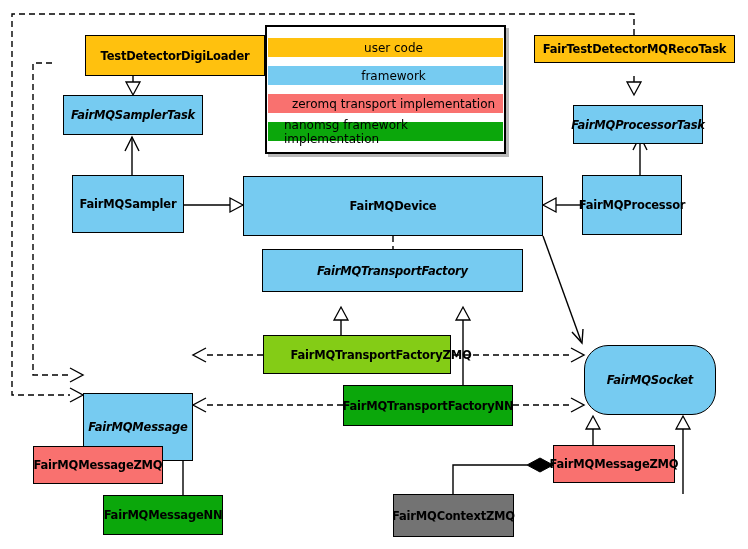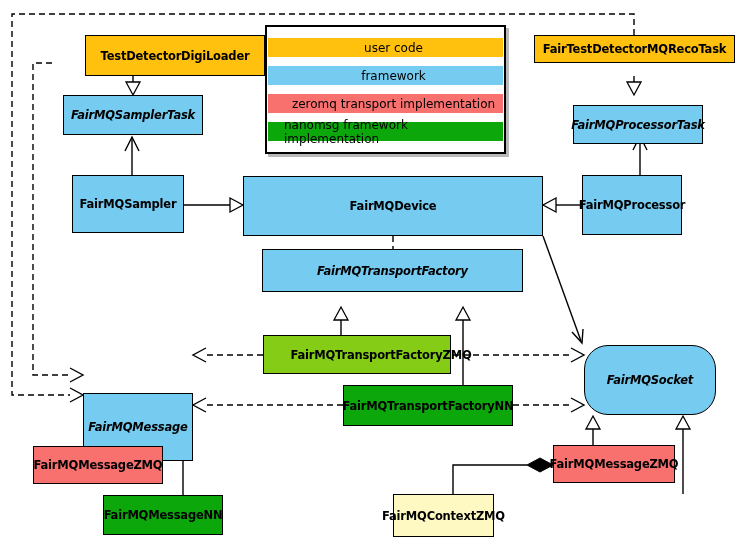--- a/index.html
+++ b/index.html
@@ -170,21 +170,21 @@
     </div>
   <div class="node abstract" style="left: 584px; top: 345px; width: 132px; height: 70px; background-color: rgb(118, 203, 241); border-radius: 24px;">
       <span>FairMQSocket</span>
     </div>
   <div class="node" style="left: 33px; top: 446px; width: 130px; height: 38px; background-color: rgb(249, 113, 111);">
       <span>FairMQMessageZMQ</span>
     </div>
   <div class="node" style="left: 103px; top: 495px; width: 120px; height: 40px; background-color: rgb(11, 167, 11);">
       <span>FairMQMessageNN</span>
     </div>
-  <div class="node" style="left: 393px; top: 494px; width: 101px; height: 43px; background-color: #fef9c3;">
+  <div class="node" style="left: 393px; top: 494px; width: 121px; height: 43px; background-color: #737373;">
       <span>FairMQContextZMQ</span>
     </div>
   <div class="node" style="left: 553px; top: 445px; width: 122px; height: 38px; background-color: rgb(249, 113, 111);">
       <span>FairMQMessageZMQ</span>
     </div>
 
   <div class="legend">
     <div class="legend-bar" style="background-color: rgb(255, 193, 14);">user code</div>
     <div class="legend-bar" style="background-color: rgb(118, 203, 241);">framework</div>
     <div class="legend-bar" style="background-color: rgb(249, 113, 111);">zeromq transport implementation</div>

